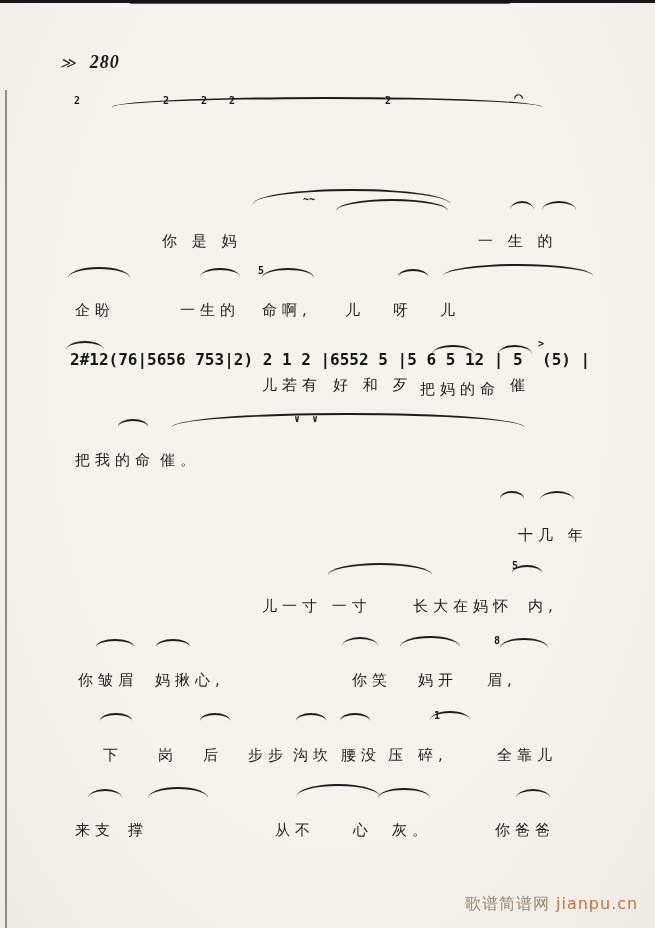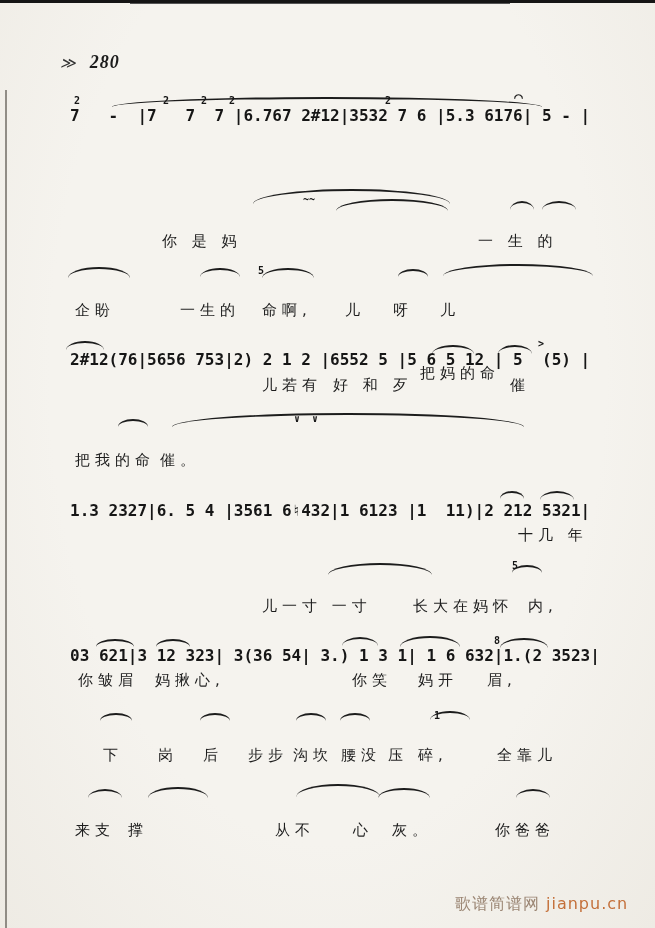--- a/index.html
+++ b/index.html
@@ -17,21 +17,21 @@
          font-family:"DejaVu Sans Mono", monospace;font-weight:bold;
          font-size:16px;line-height:24px;color:#161616;}
   .lyr{position:absolute;font-size:15px;letter-spacing:5px;white-space:pre;color:#1d1d1d;}
   .arc{position:absolute;border-top:2px solid #1c1c1c;
        border-radius:50% 50% 0 0 / 100% 100% 0 0;}
   .orn{position:absolute;font-family:"DejaVu Sans Mono", monospace;
        font-weight:bold;font-size:10px;color:#161616;}
   .orn.big{font-size:15px;}
   .watermark{position:absolute;left:455px;top:894px;font-size:16px;
              font-family:"DejaVu Sans", sans-serif;letter-spacing:1px;}
-  .wm-name{color:#9b8674;}
+  .wm-name{color:#9b8674;margin-left:10px;}
   .wm-url{color:#c4703a;margin-left:6px;}
 </style>
 </head>
 <body>
 
 <div class="page">
 
   <div class="scan-top"></div>
   <div class="scan-top2"></div>
   <div class="scan-left"></div>
@@ -83,38 +83,35 @@
   <span class="orn big" style="left:514px;top:88px">⌒</span>
   <span class="orn" style="left:303px;top:194px">~~</span>
   <span class="orn" style="left:258px;top:265px">5</span>
   <span class="orn" style="left:538px;top:338px">&gt;</span>
   <span class="orn" style="left:294px;top:413px">∨</span>
   <span class="orn" style="left:312px;top:413px">∨</span>
   <span class="orn" style="left:512px;top:560px">5</span>
   <span class="orn" style="left:494px;top:635px">8</span>
   <span class="orn" style="left:434px;top:710px">1</span>
 
-  <div class="notes" style="top:104px">7   -  |7   7  7 |6.767 2#12|3532 7 6 |5.3 6176| 5 - |</div>
   <div class="notes" style="top:348px">2#12(76|5656 753|2) 2 1 2 |6552 5 |5 6 5 12 | 5  (5) |</div>
-  <div class="notes" style="top:499px">1.3 2327|6. 5 4 |3561 6♮432|1 6123 |1  11)|2 212 5321|</div>
-  <div class="notes" style="top:644px">03 621|3 12 323| 3(36 54| 3.) 1 3 1| 1 6 632|1.(2 3523|</div>
 
   <div class="lyr" style="left:162px;top:232px">你 是 妈</div>
   <div class="lyr" style="left:478px;top:232px">一 生 的</div>
 
   <div class="lyr" style="left:75px;top:301px">企盼</div>
   <div class="lyr" style="left:180px;top:301px">一生的</div>
   <div class="lyr" style="left:262px;top:301px">命啊,</div>
   <div class="lyr" style="left:345px;top:301px">儿</div>
   <div class="lyr" style="left:393px;top:301px">呀</div>
   <div class="lyr" style="left:440px;top:301px">儿</div>
 
   <div class="lyr" style="left:262px;top:376px">儿若有</div>
   <div class="lyr" style="left:333px;top:376px">好 和 歹</div>
-  <div class="lyr" style="left:420px;top:364px">把妈的命</div>
+  <div class="lyr" style="left:420px;top:380px">把妈的命</div>
   <div class="lyr" style="left:510px;top:376px">催</div>
 
   <div class="lyr" style="left:75px;top:451px">把我的命</div>
   <div class="lyr" style="left:160px;top:451px">催。</div>
 
   <div class="lyr" style="left:518px;top:526px">十几 年</div>
 
   <div class="lyr" style="left:262px;top:597px">儿一寸 一寸</div>
   <div class="lyr" style="left:413px;top:597px">长大在妈怀</div>
   <div class="lyr" style="left:528px;top:597px">内,</div>

